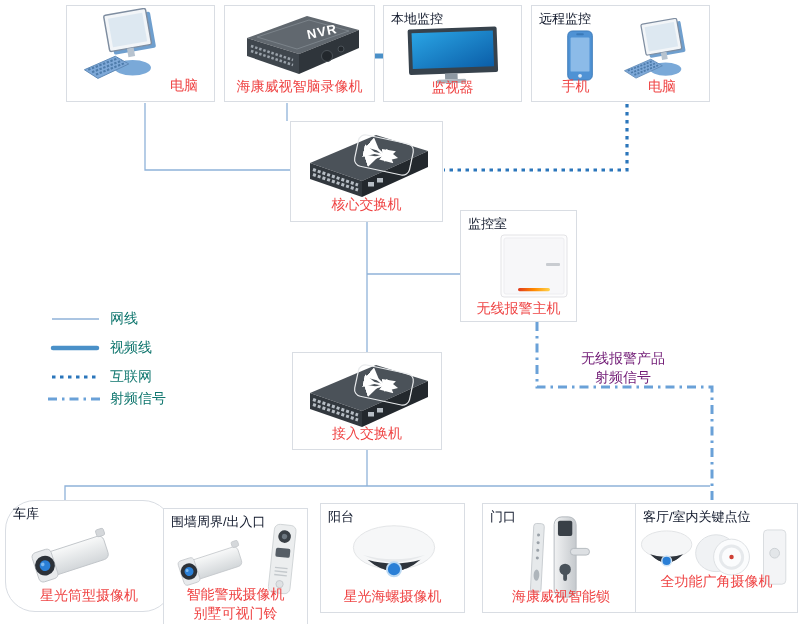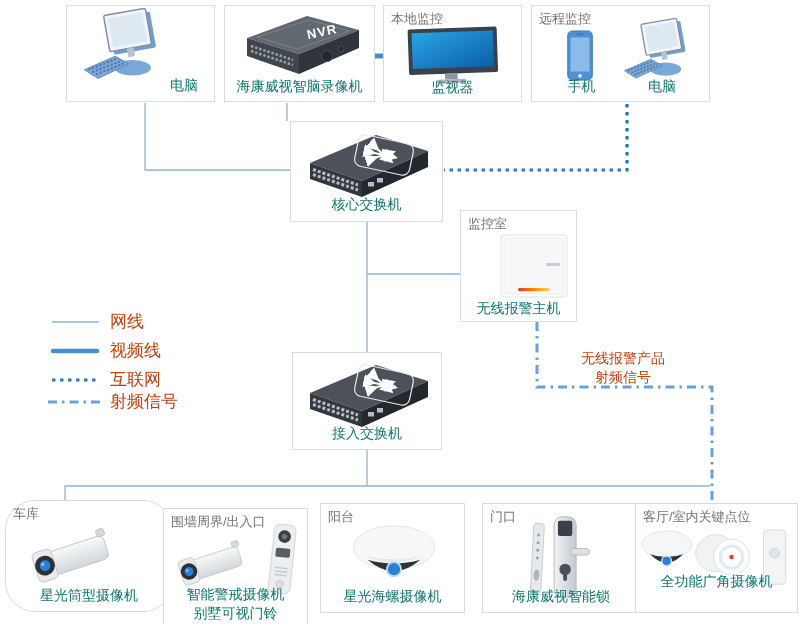--- a/index.html
+++ b/index.html
@@ -1,27 +1,27 @@
 <!DOCTYPE html>
 <html><head>
 <meta charset="utf-8">
 <style>
   html,body{margin:0;padding:0;background:#fff;}
   .stage{position:relative;width:800px;height:624px;background:#fff;overflow:hidden;
          font-family:"Liberation Sans","DejaVu Sans",sans-serif;}
   .wires{position:absolute;left:0;top:0;z-index:0;}
   .node{position:absolute;background:#fff;border:1px solid #d9dde3;box-sizing:border-box;z-index:1;}
-  .title{position:absolute;top:4px;left:7px;font-size:13px;color:#737373;white-space:nowrap;}
-  .lbl{position:absolute;font-size:14px;color:#0f766e;white-space:nowrap;}
+  .title{position:absolute;top:4px;left:7px;font-size:13px;color:#0f172a;white-space:nowrap;}
+  .lbl{position:absolute;font-size:14px;color:#ef4444;white-space:nowrap;}
   .lbl.center{left:0;right:0;text-align:center;}
   .ic{position:absolute;}
   .legend-row{position:absolute;display:flex;align-items:center;gap:8px;z-index:1;}
-  .legend-row span{font-size:17px;color:#c2410c;white-space:nowrap;}
+  .legend-row span{font-size:14px;color:#0f766e;white-space:nowrap;}
   .rf-note{position:absolute;left:543px;top:349px;width:160px;text-align:center;
-           font-size:14px;line-height:19px;color:#c2410c;z-index:1;}
+           font-size:14px;line-height:19px;color:#701a75;z-index:1;}
 </style>
 </head>
 <body>
 
 <div class="stage">
 
   <svg width="0" height="0" style="position:absolute">
     <defs>
       <linearGradient id="tvg" x1="0" y1="0" x2="1" y2="1">
         <stop offset="0" stop-color="#2aa4e4"></stop>
@@ -125,21 +125,21 @@
         <rect x="36" y="8" width="36" height="30" fill="#dde8f1"></rect>
         <rect x="50" y="42" width="7" height="9" fill="#b7c3cf"></rect>
       </g>
       <polygon points="8,64 40,50 54,58 22,73" fill="#7fa9d8" stroke="#5d87b4" stroke-width="1"></polygon>
       <g stroke="#4e7cab" stroke-width="2.2" stroke-dasharray="2.5 1.6">
         <line x1="12" y1="64" x2="43" y2="52"></line>
         <line x1="16" y1="66.5" x2="47" y2="54.5"></line>
         <line x1="20" y1="69" x2="50" y2="57"></line>
       </g>
     </svg>
-    <span class="lbl" style="left:22px;width:55px;text-align:center;bottom:5px;">手机</span>
+    <span class="lbl" style="left:16px;width:55px;text-align:center;bottom:5px;">手机</span>
     <span class="lbl" style="left:100px;width:60px;text-align:center;bottom:5px;">电脑</span>
   </div>
 
   <div class="node" style="left:290px;top:121px;width:153px;height:101px;">
     <svg class="ic" style="left:9px;top:3px;" width="134" height="76" viewBox="0 0 134 76">
       <polygon points="10,38 76,10 128,26 62,56" fill="#4b5259"></polygon>
       <polygon points="10,38 62,56 62,72 10,54" fill="#32383e"></polygon>
       <polygon points="62,56 128,26 128,42 62,72" fill="#23282d"></polygon>
       <g transform="translate(84,30) rotate(12)">
         <rect x="-28" y="-16" width="56" height="32" rx="7" fill="none" stroke="#e8eaec" stroke-width="1.2"></rect>

